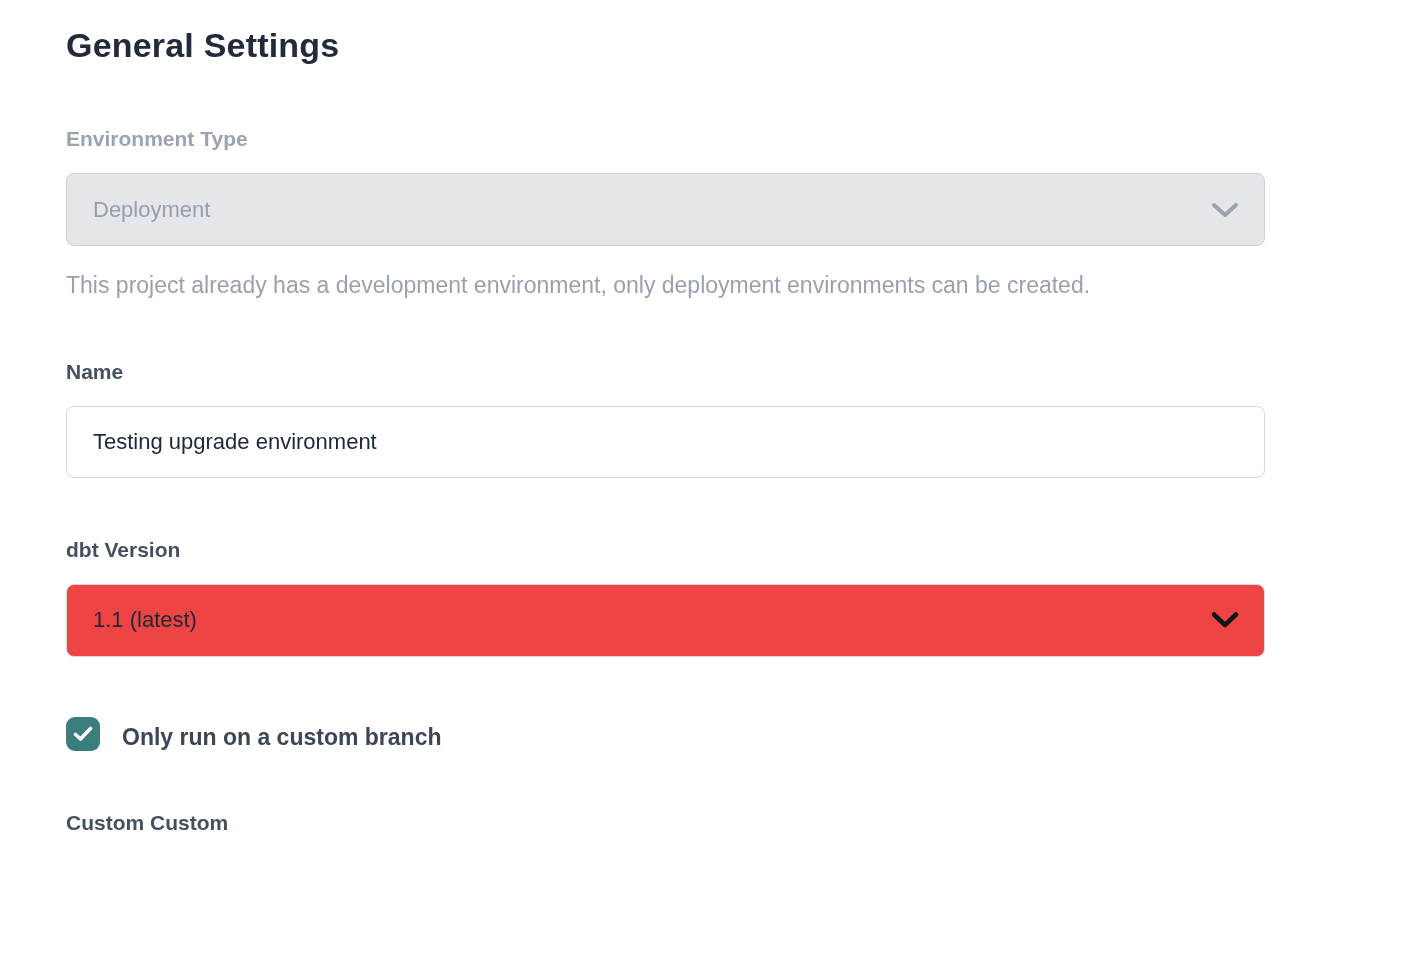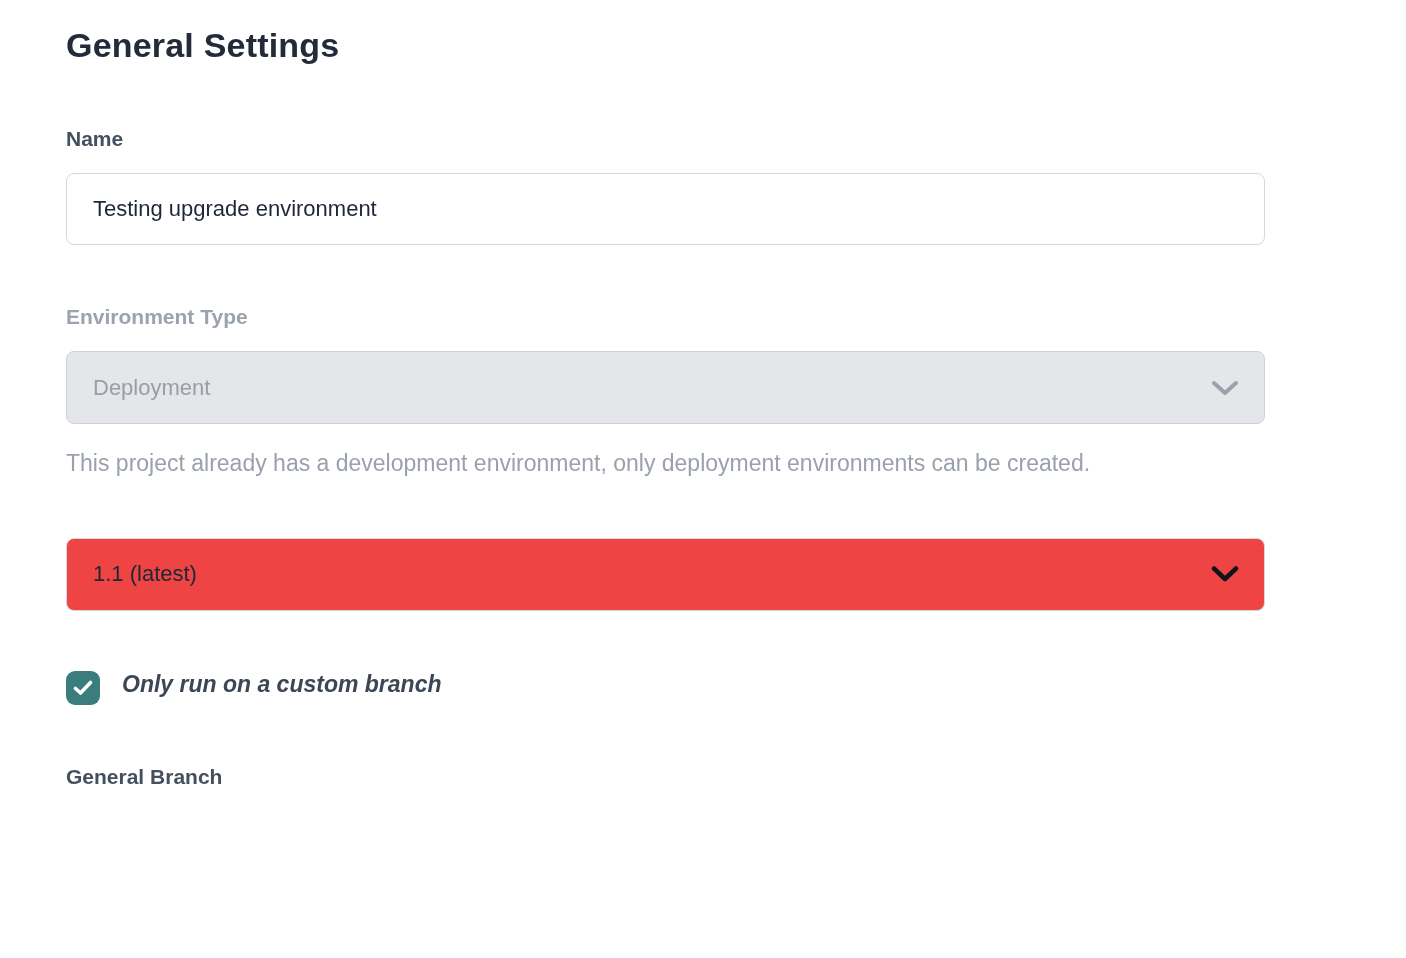--- a/index.html
+++ b/index.html
@@ -74,23 +74,22 @@
     pointer-events: none;
   }
   .helper-text {
     font-size: 23px;
     color: #9aa1ad;
     margin-top: 26px;
     line-height: 1.2;
   }
   .checkbox-row {
     display: flex;
-    align-items: flex-start;
+    align-items: flex-end;
     margin: 0 0 60px 0;
-    font-style: italic;
   }
   .checkbox {
     width: 34px;
     height: 34px;
     border-radius: 9px;
     background: #3b7d7c;
     display: flex;
     align-items: center;
     justify-content: center;
     cursor: pointer;
@@ -107,56 +106,57 @@
   .last-group { margin-bottom: 0; }
 </style>
 </head>
 <body>
 
 <div class="content">
 
   <h1 class="page-title">General Settings</h1>
 
   <div class="field-group">
-    <label class="field-label">Name</label>
-    <div class="control-wrap">
-      <input type="text" class="text-input" value="Testing upgrade environment" style="">
-    </div>
-  </div>
-
-  <div class="field-group">
     <label class="field-label disabled">Environment Type</label>
     <div class="control-wrap">
       <div class="select-box disabled">
         <span>Deployment</span>
       </div>
       <svg class="chevron" viewBox="0 0 28 18">
         <polyline points="3,4 14,14 25,4" fill="none" stroke="#9aa2ad" stroke-width="4" stroke-linecap="round" stroke-linejoin="round"></polyline>
       </svg>
     </div>
     <div class="helper-text">This project already has a development environment, only deployment environments can be created.</div>
   </div>
 
   <div class="field-group">
+    <label class="field-label">Name</label>
+    <div class="control-wrap">
+      <input type="text" class="text-input" value="Testing upgrade environment" style="">
+    </div>
+  </div>
+
+  <div class="field-group">
+    <label class="field-label">dbt Version</label>
     <div class="control-wrap">
       <div class="select-box">
         <span>1.1 (latest)</span>
       </div>
       <svg class="chevron" viewBox="0 0 28 18">
         <polyline points="3,3.5 14,14 25,3.5" fill="none" stroke="#111318" stroke-width="4.5" stroke-linecap="round" stroke-linejoin="round"></polyline>
       </svg>
     </div>
   </div>
 
   <div class="checkbox-row">
     <div class="checkbox" role="checkbox" aria-checked="true">
       <svg viewBox="0 0 20 16">
         <polyline points="2.5,8.5 7.5,13 17.5,2.5" fill="none" stroke="#ffffff" stroke-width="3.6" stroke-linecap="round" stroke-linejoin="round"></polyline>
       </svg>
     </div>
     <span class="checkbox-label">Only run on a custom branch</span>
   </div>
 
   <div class="field-group last-group">
-    <label class="field-label">General Branch</label>
+    <label class="field-label">Custom Custom</label>
   </div>
 
 </div>
 
 </body></html>

